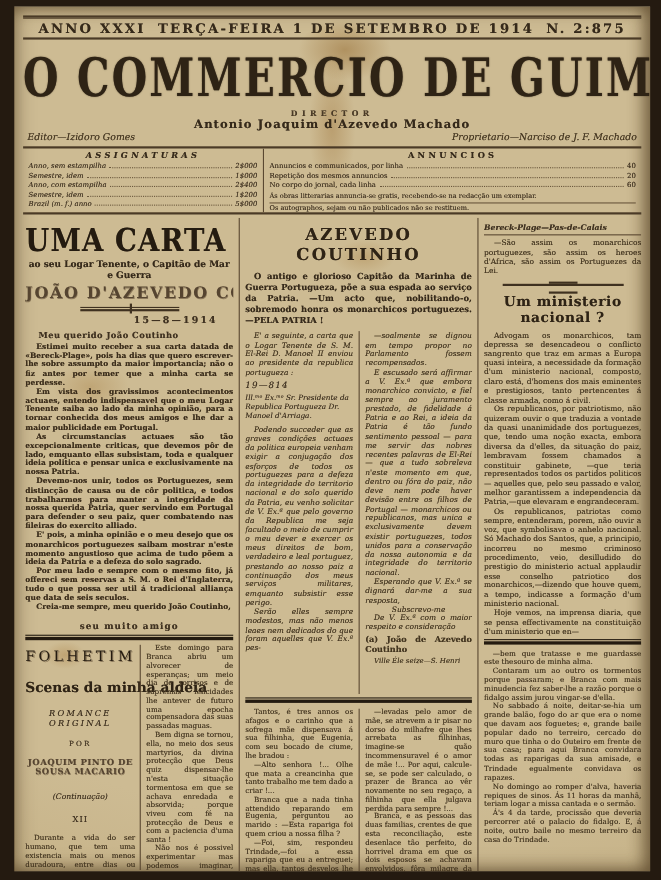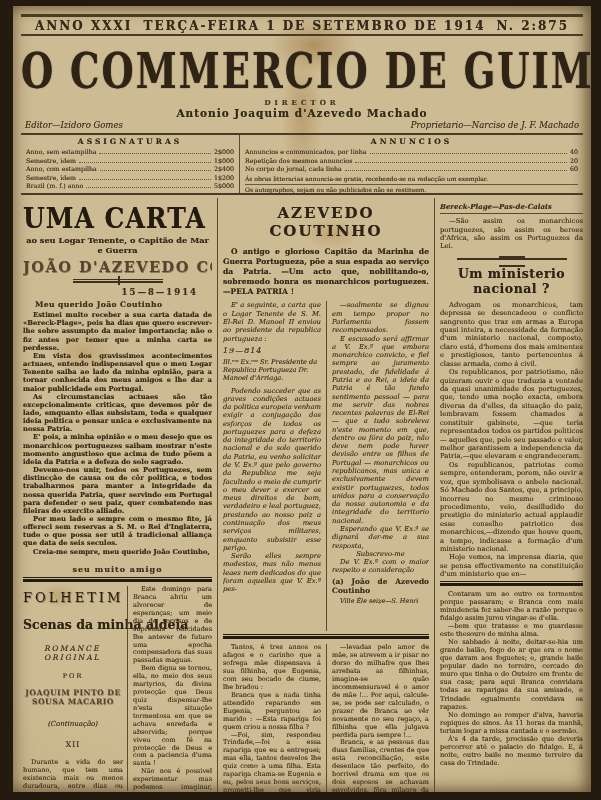--- a/index.html
+++ b/index.html
@@ -139,21 +139,21 @@
     <div class="director-block">
       <div class="director-label">DIRECTOR</div>
       <div class="director-name">Antonio Joaquim d'Azevedo Machado</div>
     </div>
     <div class="edit-row">
       <span>Editor—Izidoro Gomes</span>
       <span>Proprietario—Narciso de J. F. Machado</span>
     </div>
 
     <div class="infobar">
-      <div class="info-col" style="width:218px;">
+      <div class="info-col" style="width:218px;font-style:italic;">
         <div class="info-title">ASSIGNATURAS</div>
         <div class="price-row">
           <span>Anno, sem estampilha</span>
             <span class="dots"></span>
             <span>2$000</span>
         </div>
         <div class="price-row">
           <span>Semestre, idem</span>
             <span class="dots"></span>
             <span>1$000</span>
@@ -206,22 +206,22 @@
       <div class="carta-wrap">
         <div class="h-carta">UMA CARTA D'EL-REI</div>
         <div class="h-sub">ao seu Logar Tenente, o Capitão de Mar e Guerra</div>
         <div class="h-name">JOÃO D'AZEVEDO COUTINHO</div>
         <div class="orn"></div>
         <div class="date-line">15—8—1914</div>
         <div class="salut">Meu querido João Coutinho</div>
         <p class="bp">Estimei muito receber a sua carta datada de «Bereck-Plage», pois ha dias que quero escrever-lhe sobre assumpto da maior importancia; não o fiz antes por temer que a minha carta se perdesse.</p>
         <p class="bp">Em vista dos gravissimos acontecimentos actuaes, entendo indispensavel que o meu Logar Tenente saiba ao lado da minha opinião, para a tornar conhecida dos meus amigos e lhe dar a maior publicidade em Portugal.</p>
         <p class="bp">As circumstancias actuaes são tão excepcionalmente criticas, que devemos pôr de lado, emquanto ellas subsistam, toda e qualquer ideia politica e pensar unica e exclusivamente na nossa Patria.</p>
+        <p class="bp">Devemo-nos unir, todos os Portuguezes, sem distincção de causa ou de côr politica, e todos trabalharmos para manter a integridade da nossa querida Patria, quer servindo em Portugal para defender o seu paiz, quer combatendo nas fileiras do exercito alliado.</p>
         <p class="bp">E' pois, a minha opinião e o meu desejo que os monarchicos portuguezes saibam mostrar n'este momento angustioso que acima de tudo põem a ideia da Patria e a defeza do solo sagrado.</p>
-        <p class="bp">Devemo-nos unir, todos os Portuguezes, sem distincção de causa ou de côr politica, e todos trabalharmos para manter a integridade da nossa querida Patria, quer servindo em Portugal para defender o seu paiz, quer combatendo nas fileiras do exercito alliado.</p>
         <p class="bp">Por meu lado e sempre com o mesmo fito, já offereci sem reservas a S. M. o Rei d'Inglaterra, tudo o que possa ser util á tradicional alliança que data de seis seculos.</p>
         <p class="bp">Creia-me sempre, meu querido João Coutinho,</p>
         <div class="signoff">seu muito amigo</div>
 
       </div>
 
       <div class="thick-rule"></div>
 
       <div class="f-row" style="height:205px;">
         <div class="f-head-col">
@@ -264,20 +264,21 @@
             <p class="ip ltr-place">Ville Éle seize—S. Henri</p>
           </div>
         </div>
       </div>
 
       <div class="thick-rule"></div>
 
       <div class="two-col fol-b">
         <div>
           <p class="fp">Tantos, é tres annos os afagos e o carinho que a sofrega mãe dispensava á sua filhinha, que Eugenia, com seu bocado de ciume, lhe bradou :</p>
+          <p class="fp">—Alto senhora !... Olhe que mata a creancinha que tanto trabalho me tem dado a criar !...</p>
           <p class="fp">Branca que a nada tinha attendido reparando em Eugenia, perguntou ao marido : —Esta rapariga foi quem criou a nossa filha ?</p>
           <p class="fp">—Foi, sim, respondeu Trindade,—foi a essa rapariga que eu a entreguei; mas ella, tantos desvelos lhe quiz como a uma filha. Esta rapariga chama-se Eugenia e eu, pelos seus bons serviços, prometti-lhe que viria comnosco como creada.</p>
 
         </div>
         <div>
           <p class="fp">—levadas pelo amor de mãe, se atrevem a ir pisar no dorso do milhafre que lhes arrebata as filhinhas, imagine-se quão incommensuravel é o amor de mãe !... Por aqui, calcule-se, se pode ser calculado, o prazer de Branca ao vêr novamente no seu regaço, a filhinha que ella julgava perdida para sempre !...</p>
           <p class="fp">Branca, e as pessoas das duas familias, crentes de que esta reconciliação, este desenlace tão perfeito, do horrivel drama em que os dois esposos se achavam envolvidos, fôra milagre da Virgem do Rosario a quem Branca todos os dias fazia as suas fervorosas e bem sentidas orações, resolveram celebrar—</p>
         </div>
       </div>
     </div>
@@ -290,22 +291,22 @@
         <div class="h-min">Um ministerio nacional ?</div>
         <p class="rp">Advogam os monarchicos, tam depressa se desencadeou o conflicto sangrento que traz em armas a Europa quasi inteira, a necessidade da formação d'um ministerio nacional, composto, claro está, d'homens dos mais eminentes e prestigiosos, tanto pertencentes á classe armada, como á civil.</p>
         <p class="rp">Os republicanos, por patriotismo, não quizeram ouvir o que traduzia a vontade da quasi unanimidade dos portuguezes, que, tendo uma noção exacta, embora diversa da d'elles, da situação do paiz, lembravam fossem chamados a constituir gabinete, —que teria representados todos os partidos politicos— aquelles que, pelo seu passado e valor, melhor garantissem a independencia da Patria,—que elevaram e engrandeceram.</p>
         <p class="rp">Os republicanos, patriotas como sempre, entenderam, porem, não ouvir a voz, que symbolisava o anhelo nacional. Só Machado dos Santos, que, a principio, incorreu no mesmo criminoso procedimento, veio, desilludido do prestigio do ministerio actual applaudir esse conselho patriotico dos monarchicos,—dizendo que houve quem, a tempo, indicasse a formação d'um ministerio nacional.</p>
         <p class="rp">Hoje vemos, na imprensa diaria, que se pensa effectivamente na constituição d'um ministerio que en—</p>
       </div>
 
       <div class="thick-rule"></div>
 
       <div style="height:200px;overflow:hidden;">
+        <p class="fp">—bem que tratasse e me guardasse este thesouro de minha alma.</p>
         <p class="fp">Contaram um ao outro os tormentos porque passaram; e Branca com mais minudencia fez saber-lhe a razão porque o fidalgo assim jurou vingar-se d'ella.</p>
-        <p class="fp">—bem que tratasse e me guardasse este thesouro de minha alma.</p>
         <p class="fp">No sabbado á noite, deitar-se-hia um grande balão, fogo do ar que era o nome que davam aos foguetes; e, grande baile popular dado no terreiro, cercado do muro que tinha o do Outeiro em frente de sua casa; para aqui Branca convidara todas as raparigas da sua amisade, e Trindade egualmente convidava os rapazes.</p>
         <p class="fp">No domingo ao romper d'alva, haveria repiques de sinos. Ás 11 horas da manhã, teriam logar a missa cantada e o sermão.</p>
         <p class="fp">Á's 4 da tarde, procissão que deveria percorrer até o palacio do fidalgo. E, á noite, outro baile no mesmo terreiro da casa do Trindade.</p>
 
       </div>
     </div>
 
   </div>
 </div>
 

